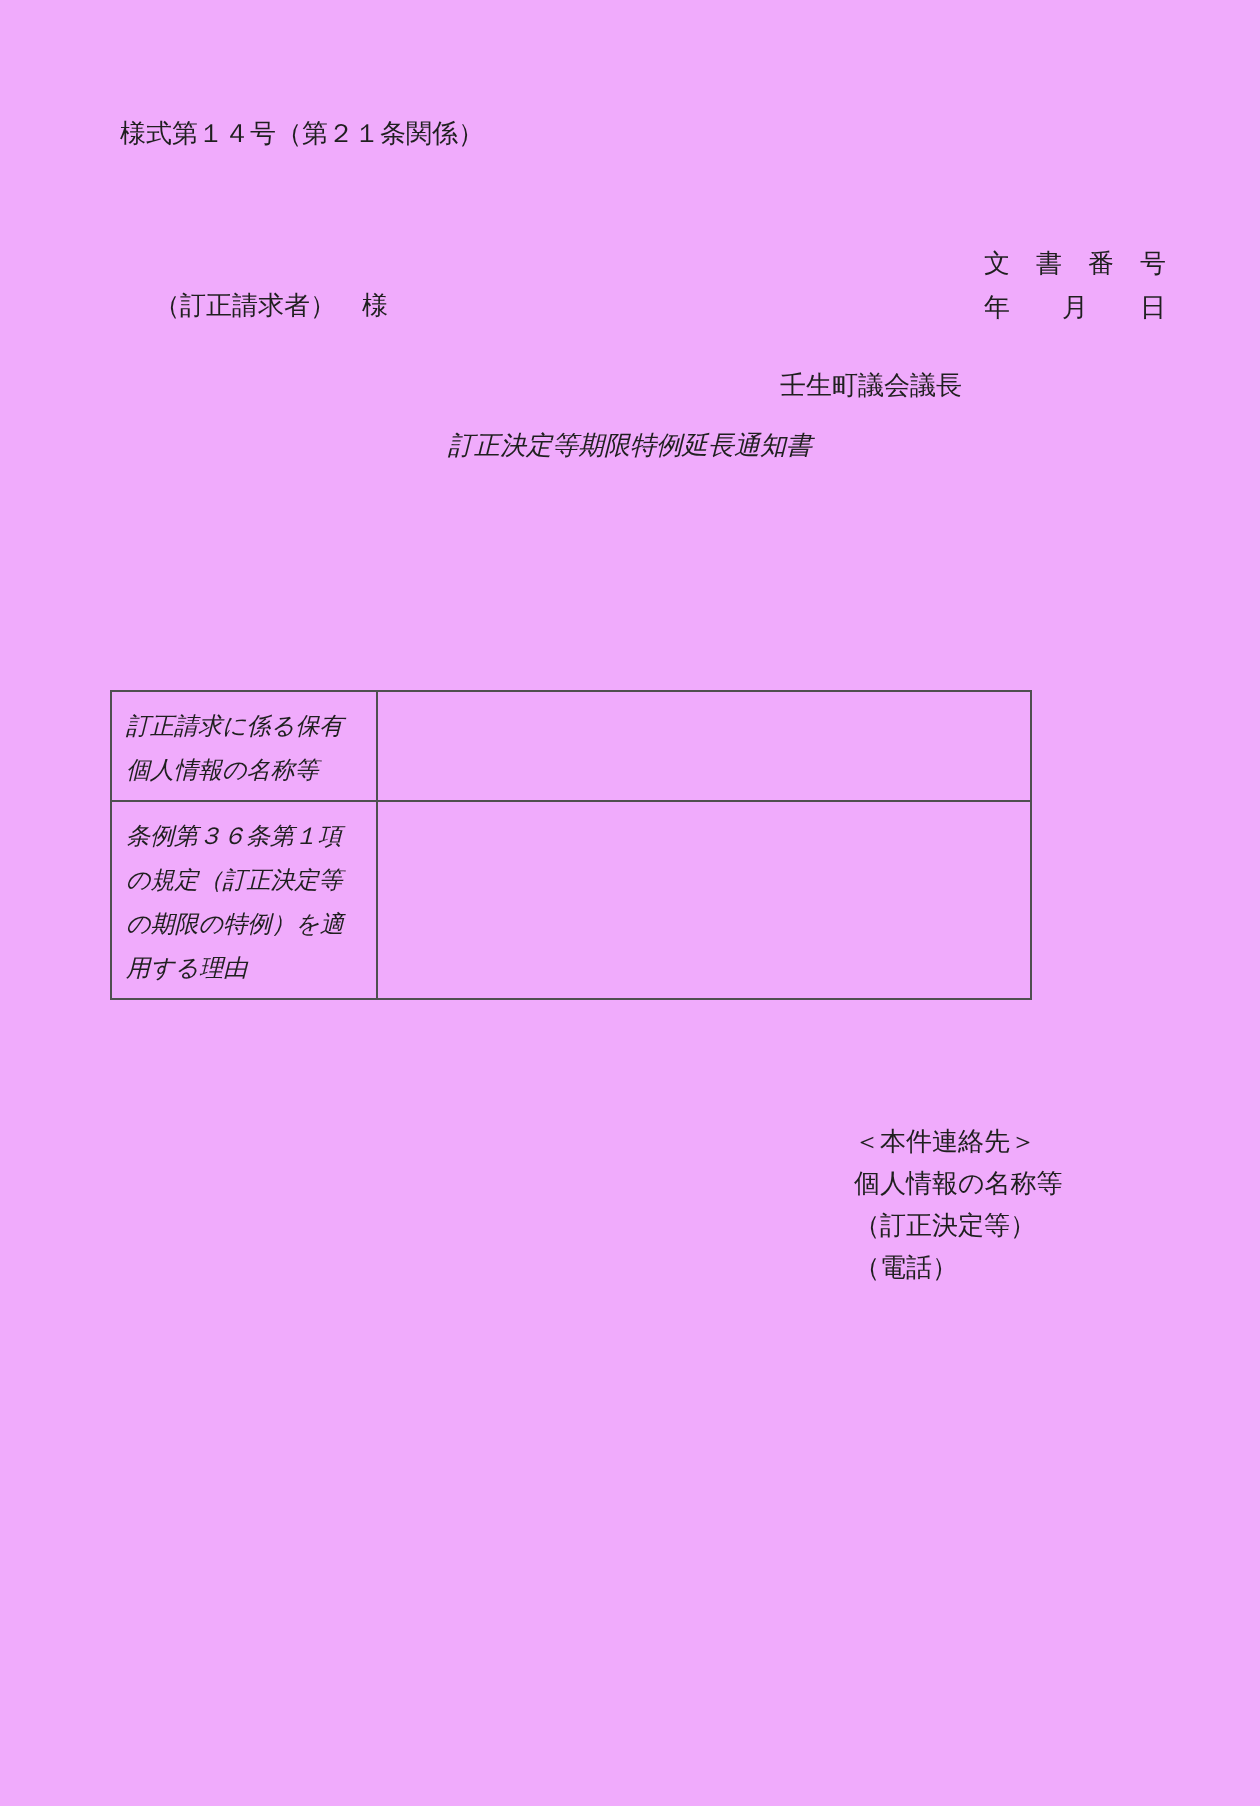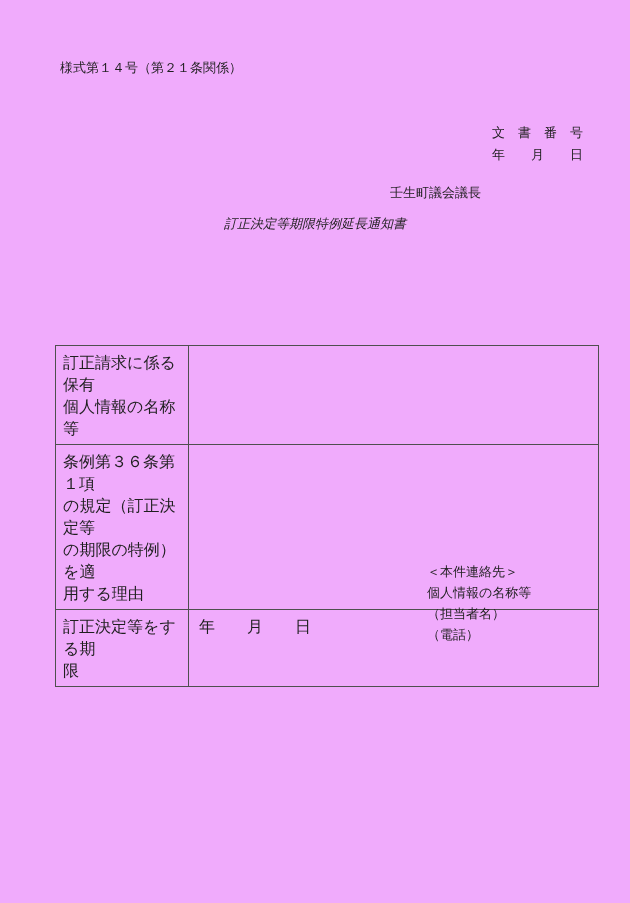--- a/index.html
+++ b/index.html
@@ -55,24 +55,25 @@
     top: 261px;
     width: 522px;
     line-height: 27px;
     white-space: pre-line;
     text-align: justify;
   }
   .form-table {
     position: absolute;
     left: 55px;
     top: 345px;
-    width: 544px;
+    width: 461px;
     border-collapse: collapse;
     table-layout: fixed;
-    font-size: 16px;
+    font-size: 12px;
+    font-style: italic;
   }
   .form-table th, .form-table td {
     border: 1px solid #4f4f4f;
     font-weight: normal;
     text-align: left;
     vertical-align: top;
     line-height: 22px;
   }
   .form-table th {
     width: 133px;
@@ -101,48 +102,44 @@
 
 <div class="page">
 
   <div class="form-number">様式第１４号（第２１条関係）</div>
 
   <div class="doc-meta">
     <div>文　書　番　号</div>
     <div>年　　月　　日</div>
   </div>
 
+  <div class="addressee">（訂正請求者）　様</div>
 
   <div class="sender">壬生町議会議長</div>
 
   <div class="doc-title">訂正決定等期限特例延長通知書</div>
 
 
   <table class="form-table">
     <tbody>
       <tr class="row-1">
         <th>訂正請求に係る保有
 個人情報の名称等</th>
         <td></td>
       </tr>
       <tr class="row-2">
         <th>条例第３６条第１項
 の規定（訂正決定等
 の期限の特例）を適
 用する理由</th>
         <td></td>
       </tr>
-      <tr class="row-3">
-        <th>訂正決定等をする期
-限</th>
-        <td class="date-cell">年　　月　　日</td>
-      </tr>
     </tbody>
   </table>
 
   <div class="contact">
     <div>＜本件連絡先＞</div>
     <div>個人情報の名称等</div>
-    <div>（担当者名）</div>
+    <div>（訂正決定等）</div>
     <div>（電話）</div>
   </div>
 
 </div>
 
 </body></html>

